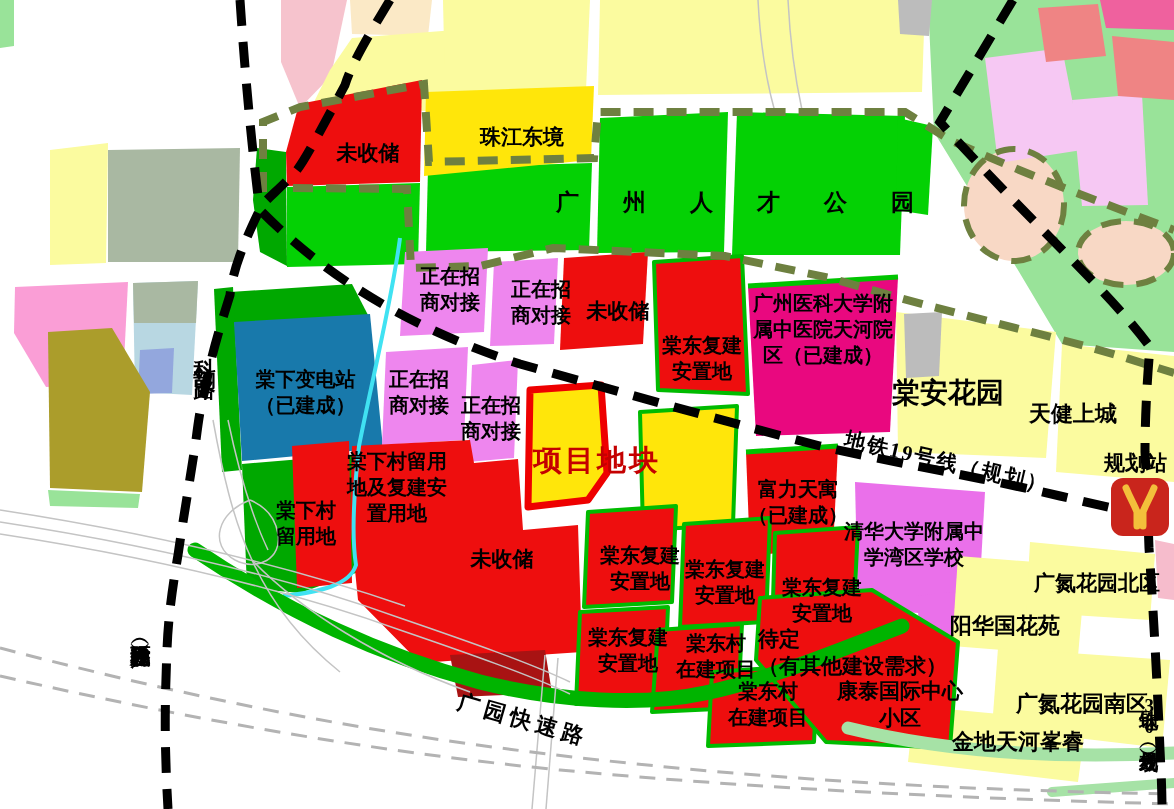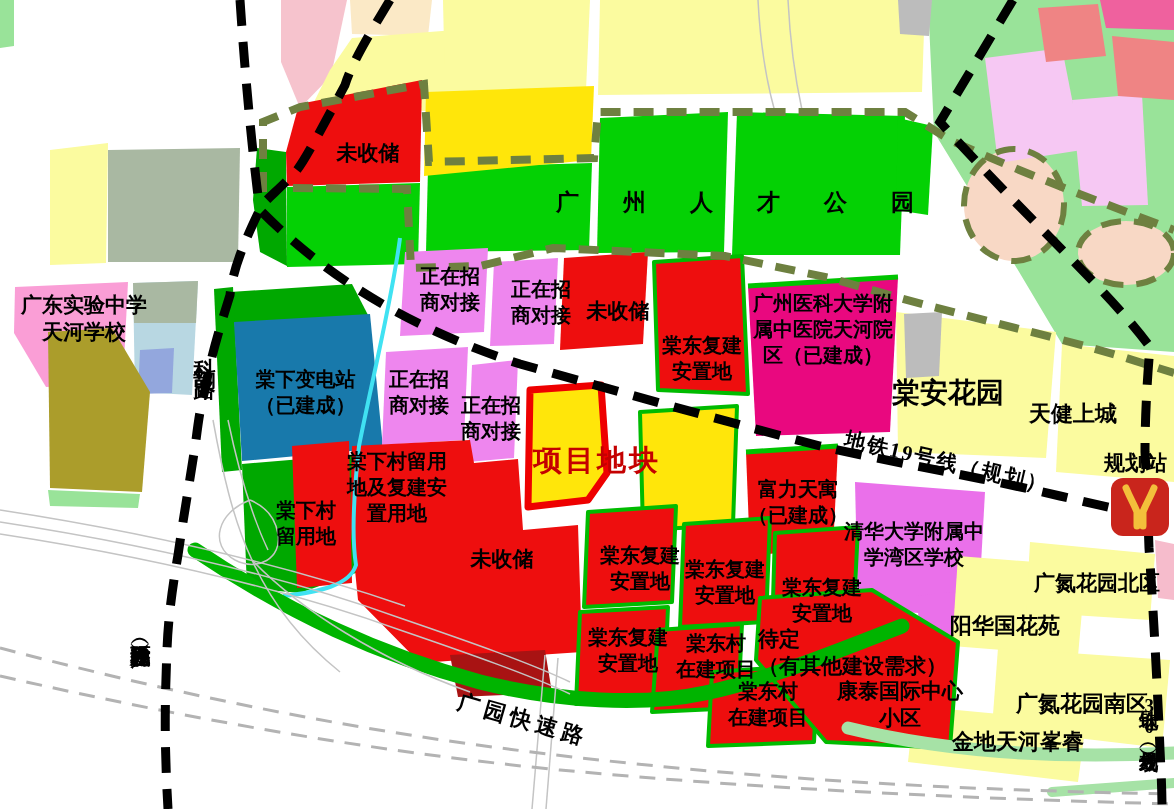--- a/index.html
+++ b/index.html
@@ -156,24 +156,23 @@
     <path d="M1013,0 L940,122 C1030,222 1110,292 1150,347 C1147,380 1145,420 1145,452 C1147,490 1148,520 1149,548 C1154,620 1158,700 1160,750 C1161,770 1162,790 1162,809"></path>
   </g>
 
   <g transform="translate(1140,507)">
     <rect x="-29" y="-29" width="58" height="58" rx="12" fill="#c9251c"></rect>
     <path d="M-14,-19 C-9,-7 -5,-1 -3,5 L-3,19" stroke="#f3bf3b" stroke-width="7" fill="none" stroke-linecap="round"></path>
     <path d="M14,-19 C9,-7 5,-1 3,5 L3,19" stroke="#f3bf3b" stroke-width="7" fill="none" stroke-linecap="round"></path>
   </g>
 </svg>
 
-  <div class="lbl" style="left:10px;top:292px;width:148px;">广东实验中学
-天河学校</div>
   <div class="lbl vert" style="left:190px;top:300px;height:110px;font-size:22px;letter-spacing:10px;">科韵路</div>
   <div class="lbl" style="left:320px;top:140px;width:96px;">未收储</div>
+  <div class="lbl nowrap" style="left:452px;top:124px;width:140px;">珠江东境</div>
   <div class="lbl nowrap" style="left:556px;top:188px;font-size:23px;letter-spacing:44px;">广州人才公园</div>
   <div class="lbl" style="left:405px;top:263px;width:90px;font-size:20px;">正在招
 商对接</div>
   <div class="lbl" style="left:496px;top:276px;width:90px;font-size:20px;">正在招
 商对接</div>
   <div class="lbl" style="left:570px;top:298px;width:96px;">未收储</div>
   <div class="lbl" style="left:648px;top:332px;width:108px;font-size:20px;">棠东复建
 安置地</div>
   <div class="lbl" style="left:745px;top:290px;width:156px;font-size:20px;">广州医科大学附
 属中医院天河院

